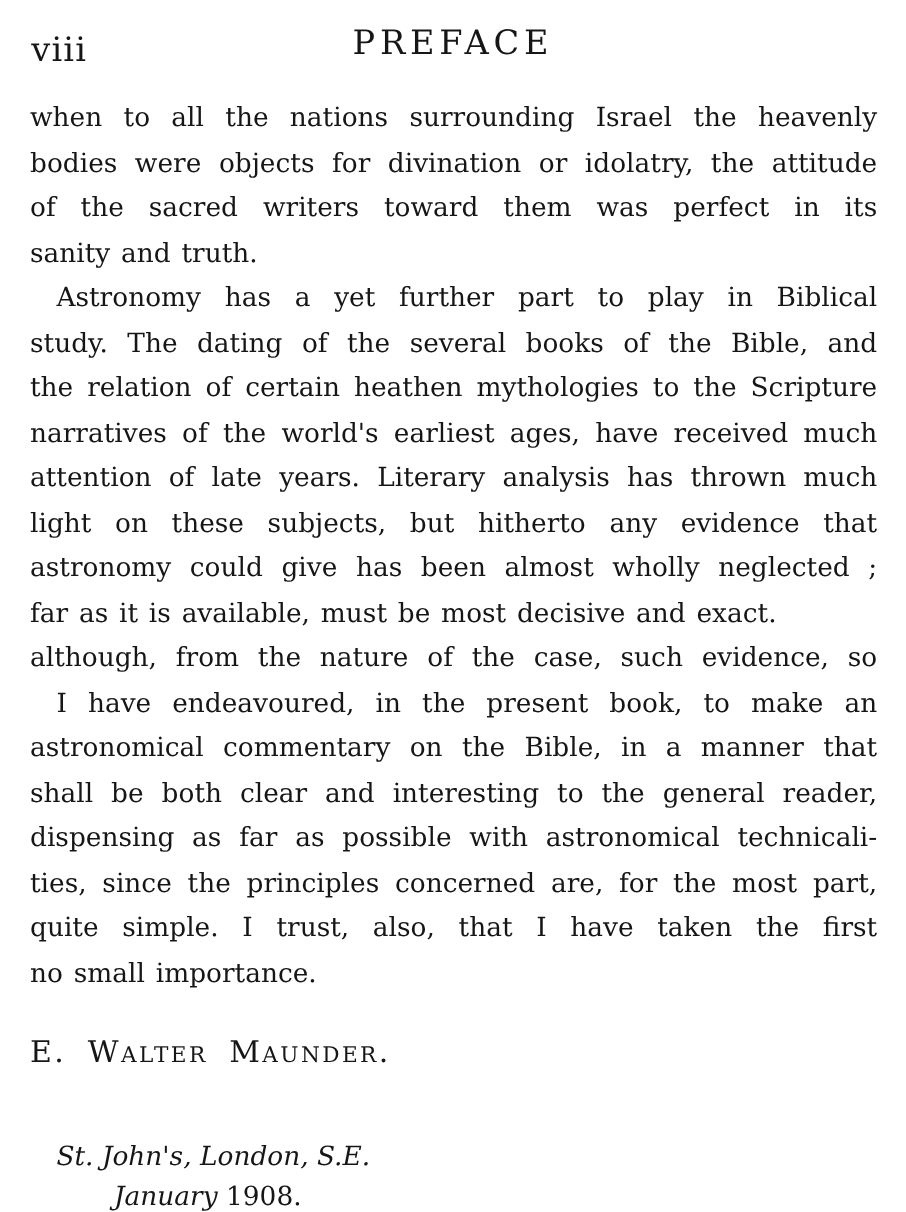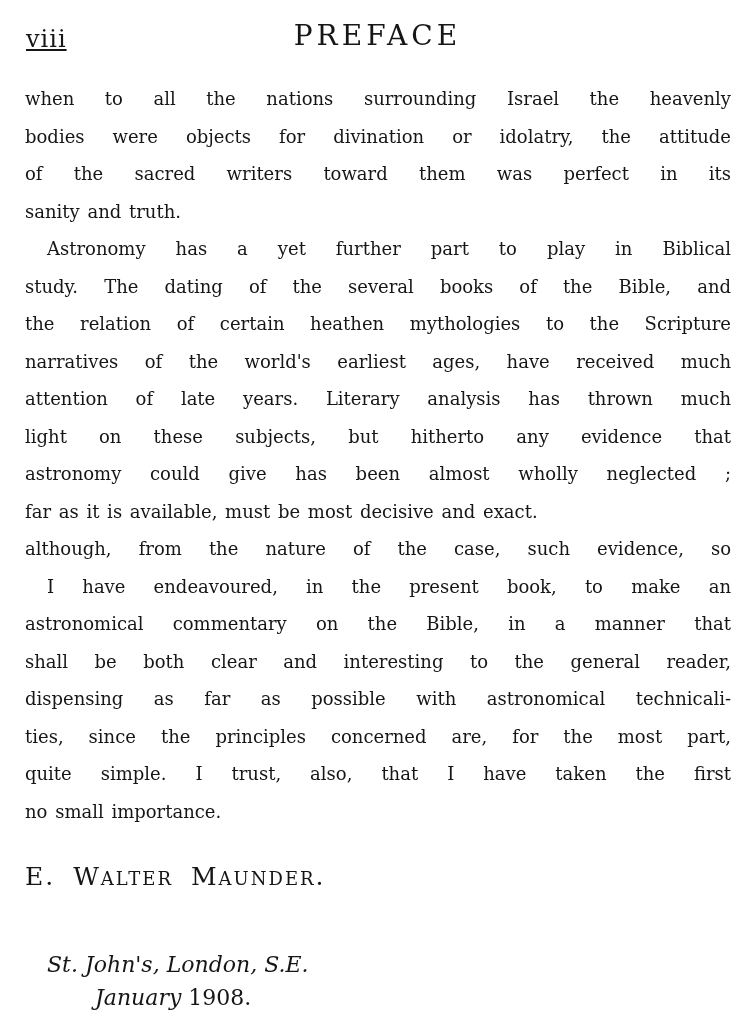--- a/index.html
+++ b/index.html
@@ -21,37 +21,36 @@
     position: absolute;
     top: 18px;
     left: 0;
     right: 0;
     height: 36px;
   }
   .pagenum {
     position: absolute;
     left: 26px;
     top: 7px;
-    font-size: 24px;
+    font-size: 28px;
     letter-spacing: 1px;
-    text-decoration: underline;
   }
   .title {
     text-align: center;
     font-size: 28px;
     letter-spacing: 4px;
     line-height: 36px;
   }
   
   .body-text {
     position: absolute;
     top: 80px;
     left: 25px;
     width: 706px;
-    font-size: 18px;
+    font-size: 22px;
     word-spacing: 2px;
   }
   .line {
     height: 37.5px;
     line-height: 37.5px;
     text-align: justify;
     text-align-last: justify;
     white-space: nowrap;
   }
   .line.last {

